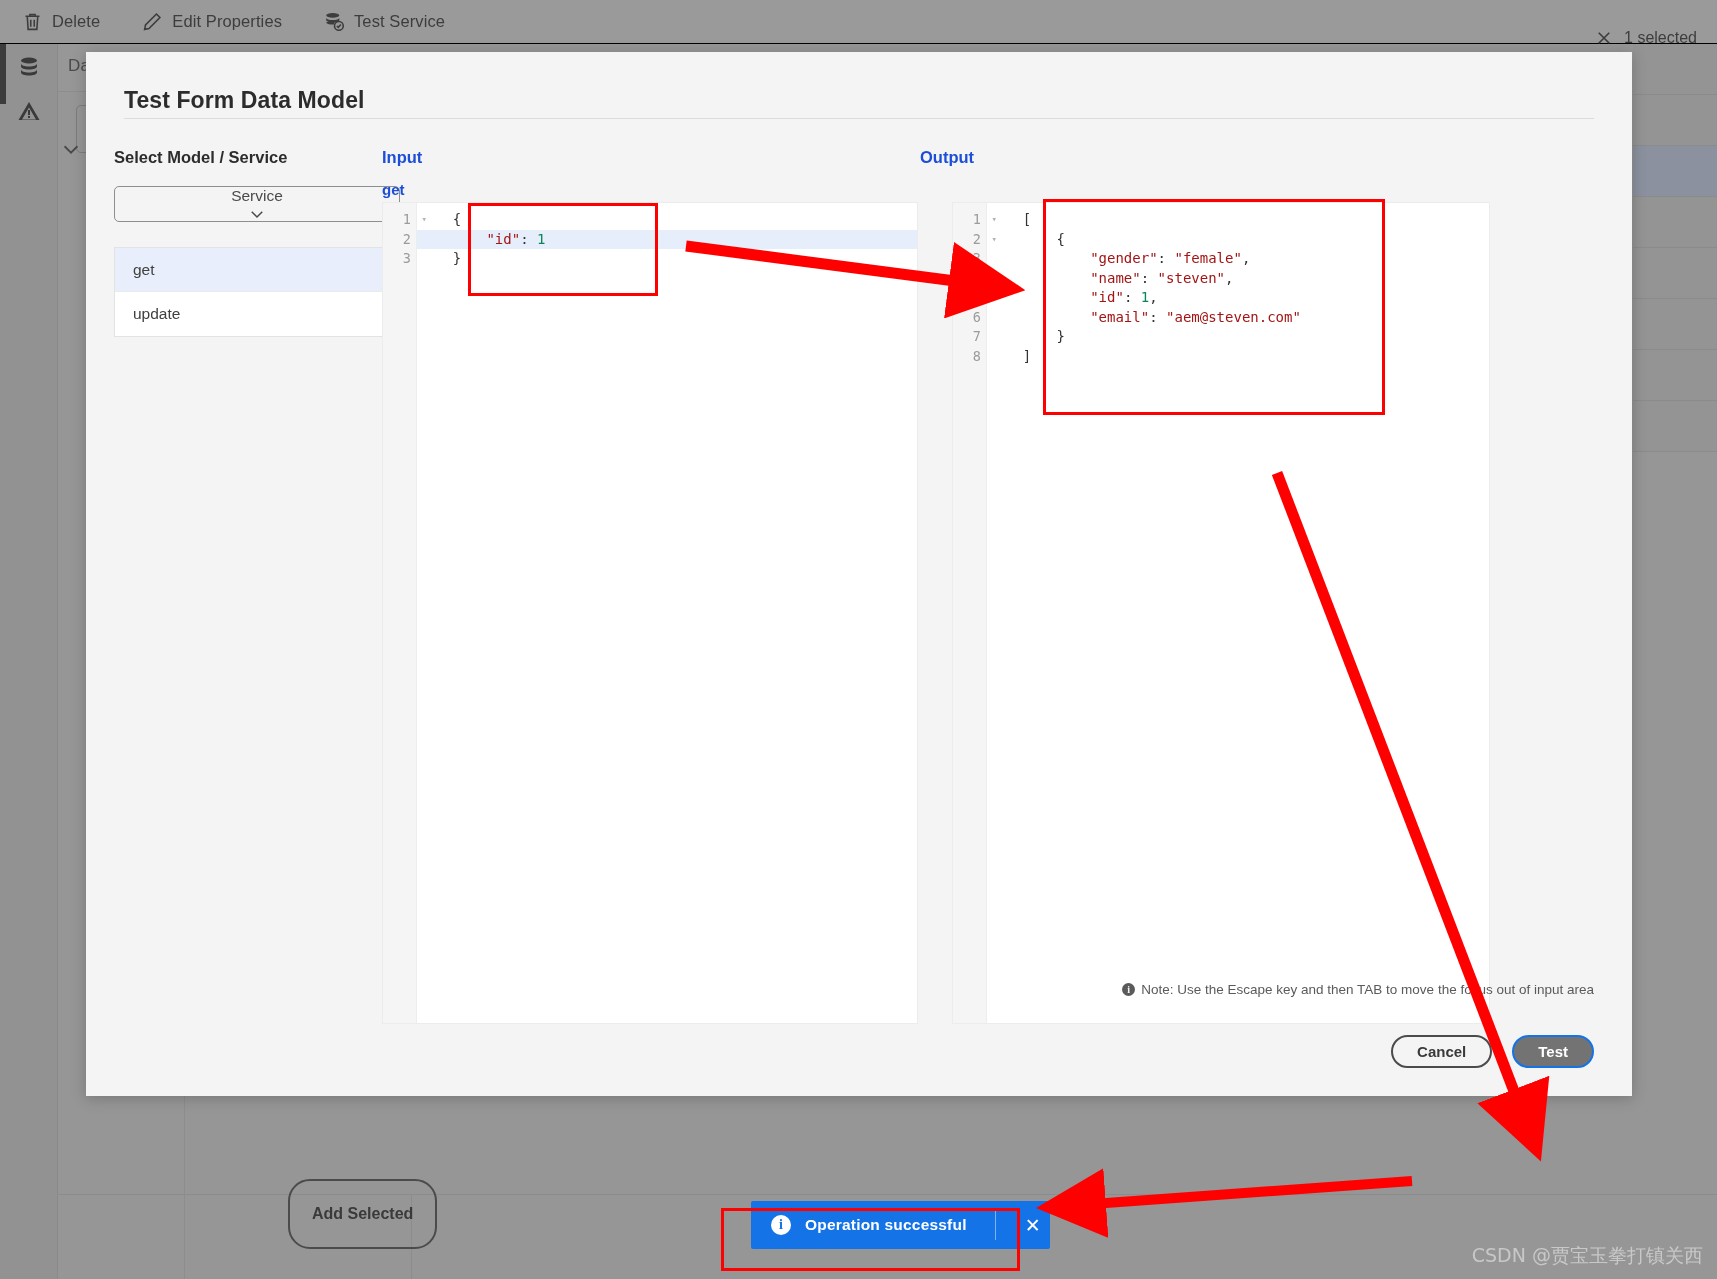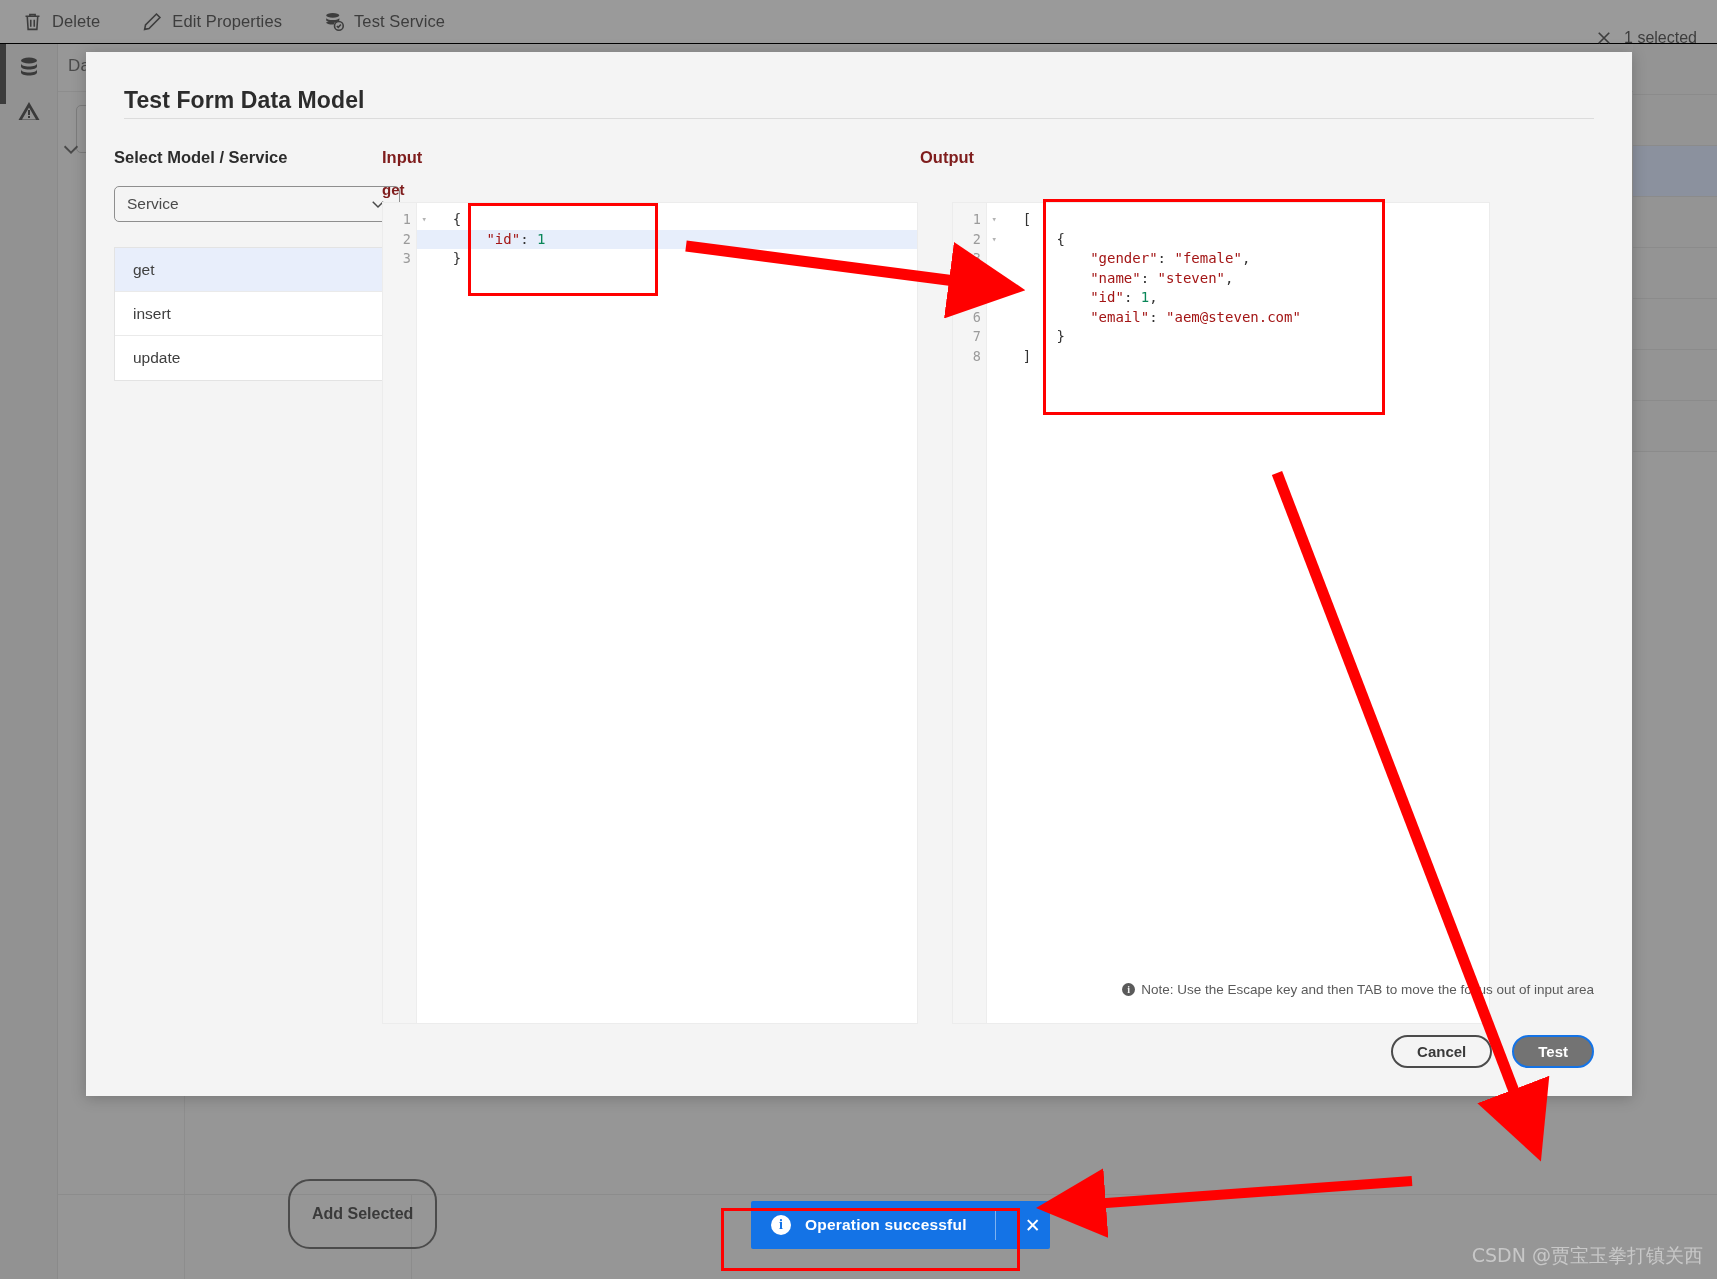--- a/index.html
+++ b/index.html
@@ -104,39 +104,40 @@
 
   
   .col-label {
     position: absolute; font-size: 16.5px; font-weight: 700; color: #2c2c2c;
   }
   .select-wrap {
     position: absolute; left: 28px; top: 134px; width: 286px; height: 36px;
     border: 1px solid #8e8e8e; border-radius: 5px; background: #f4f4f4;
     display: flex; align-items: center; padding: 0 12px;
     cursor: pointer;
+    flex-direction: column;
   }
   .select-wrap .sel-value { font-size: 15.5px; color: #4a4a4a; flex: 1; }
   .select-wrap .chev { width: 18px; height: 18px; color: #4a4a4a; }
 
   .svc-list {
     position: absolute; left: 28px; top: 195px; width: 286px;
     border: 1px solid #e3e3e3; background: #fff;
   }
   .svc-item {
     height: 44px; display: flex; align-items: center; padding-left: 18px;
     font-size: 15.5px; color: #3f3f3f; border-bottom: 1px solid #eaeaea;
     cursor: pointer; background: #fff;
   }
   .svc-item:last-child { border-bottom: none; }
   .svc-item.selected { background: #e8eefb; }
 
   
   .panel-label {
-    position: absolute; font-size: 16.5px; font-weight: 700; color: #7f1d1d;
+    position: absolute; font-size: 16.5px; font-weight: 700; color: #1d4ed8;
   }
   .editor {
     position: absolute; background: #fff;
     border: 1px solid #ececec;
     display: flex; overflow: hidden;
     font-family: "DejaVu Sans Mono", monospace;
   }
   .gutter {
     width: 34px; background: #f5f5f5; flex: none;
     padding-top: 7px; border-right: 1px solid #ededed;
@@ -306,21 +307,20 @@
     <span class="sel-value">Service</span>
     <span class="chev">
       <svg viewBox="0 0 24 24" fill="none" stroke="currentColor" stroke-width="2">
           <path d="M5 9l7 7 7-7"></path>
         </svg>
     </span>
   </div>
 
   <div class="svc-list">
     <div class="svc-item selected">get</div>
-    <div class="svc-item">insert</div>
     <div class="svc-item">update</div>
   </div>
 
   <div class="panel-label" style="left:296px; top:96px;">Input</div>
   <div class="panel-label" style="left:296px; top:129px; font-size:15px;">get</div>
 
   <div class="editor" style="left:296px; top:150px; width:536px; height:822px;">
     <div class="gutter">
       <div class="gline">1<span class="fold">▾</span></div>
       <div class="gline">2</div>

